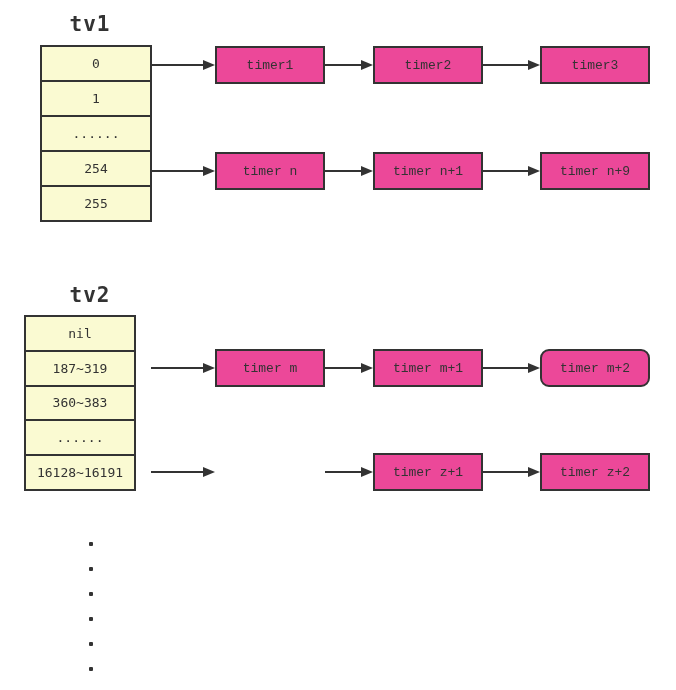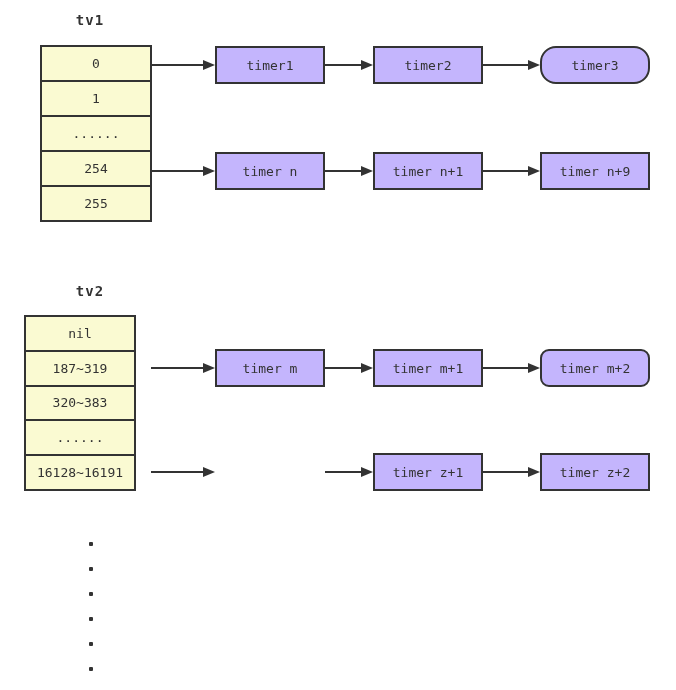--- a/index.html
+++ b/index.html
@@ -9,21 +9,21 @@
     height: 690px;
     background: #ffffff;
     font-family: "DejaVu Sans Mono", "Liberation Mono", monospace;
     color: #333333;
     overflow: hidden;
   }
   .wheel-title {
     position: absolute;
     width: 112px;
     text-align: center;
-    font-size: 14px;
+    font-size: 21px;
     font-weight: bold;
     letter-spacing: 1px;
     color: #333333;
   }
   .vtable {
     position: absolute;
     width: 112px;
     box-sizing: border-box;
     border: 2px solid #333333;
     background: #fafad2;
@@ -39,26 +39,27 @@
     border-top: 2px solid #333333;
     white-space: nowrap;
   }
   .vcell:first-child { border-top: none; }
   .tbox {
     position: absolute;
     width: 110px;
     height: 38px;
     box-sizing: border-box;
     border: 2px solid #333333;
-    background: #c4b5fd;
+    background: #ec4899;
     display: flex;
     align-items: center;
     justify-content: center;
     font-size: 13px;
     white-space: nowrap;
+    font-family: Liberation Mono, monospace;
   }
   .arrow { position: absolute; height: 10px; }
   .arrow .shaft {
     position: absolute;
     left: 0; right: 10px; top: 4px;
     height: 2px;
     background: #333333;
   }
   .arrow .head {
     position: absolute;
@@ -97,21 +98,21 @@
   <div class="tbox" style="left:215px; top:46px;">timer1</div>
   <div class="arrow" style="left:325px; top:60px; width:48px;">
     <span class="shaft"></span>
     <span class="head"></span>
   </div>
   <div class="tbox" style="left:373px; top:46px;">timer2</div>
   <div class="arrow" style="left:483px; top:60px; width:57px;">
     <span class="shaft"></span>
     <span class="head"></span>
   </div>
-  <div class="tbox" style="left:540px; top:46px;border-radius:16px;">timer3</div>
+  <div class="tbox" style="left:540px; top:46px;">timer3</div>
 
   <div class="arrow" style="left:151px; top:166px; width:64px;">
     <span class="shaft"></span>
     <span class="head"></span>
   </div>
   <div class="tbox" style="left:215px; top:152px;">timer n</div>
   <div class="arrow" style="left:325px; top:166px; width:48px;">
     <span class="shaft"></span>
     <span class="head"></span>
   </div>
@@ -120,21 +121,21 @@
     <span class="shaft"></span>
     <span class="head"></span>
   </div>
   <div class="tbox" style="left:540px; top:152px;">timer n+9</div>
 
   <div class="wheel-title" style="left:34px; top:283px;">tv2</div>
 
   <div class="vtable" style="left:24px; top:315px; height:176px;">
     <div class="vcell">nil</div>
     <div class="vcell">187~319</div>
-    <div class="vcell">320~383</div>
+    <div class="vcell">360~383</div>
     <div class="vcell">......</div>
     <div class="vcell">16128~16191</div>
   </div>
 
   <div class="arrow" style="left:151px; top:363px; width:64px;">
     <span class="shaft"></span>
     <span class="head"></span>
   </div>
   <div class="tbox" style="left:215px; top:349px;">timer m</div>
   <div class="arrow" style="left:325px; top:363px; width:48px;">

